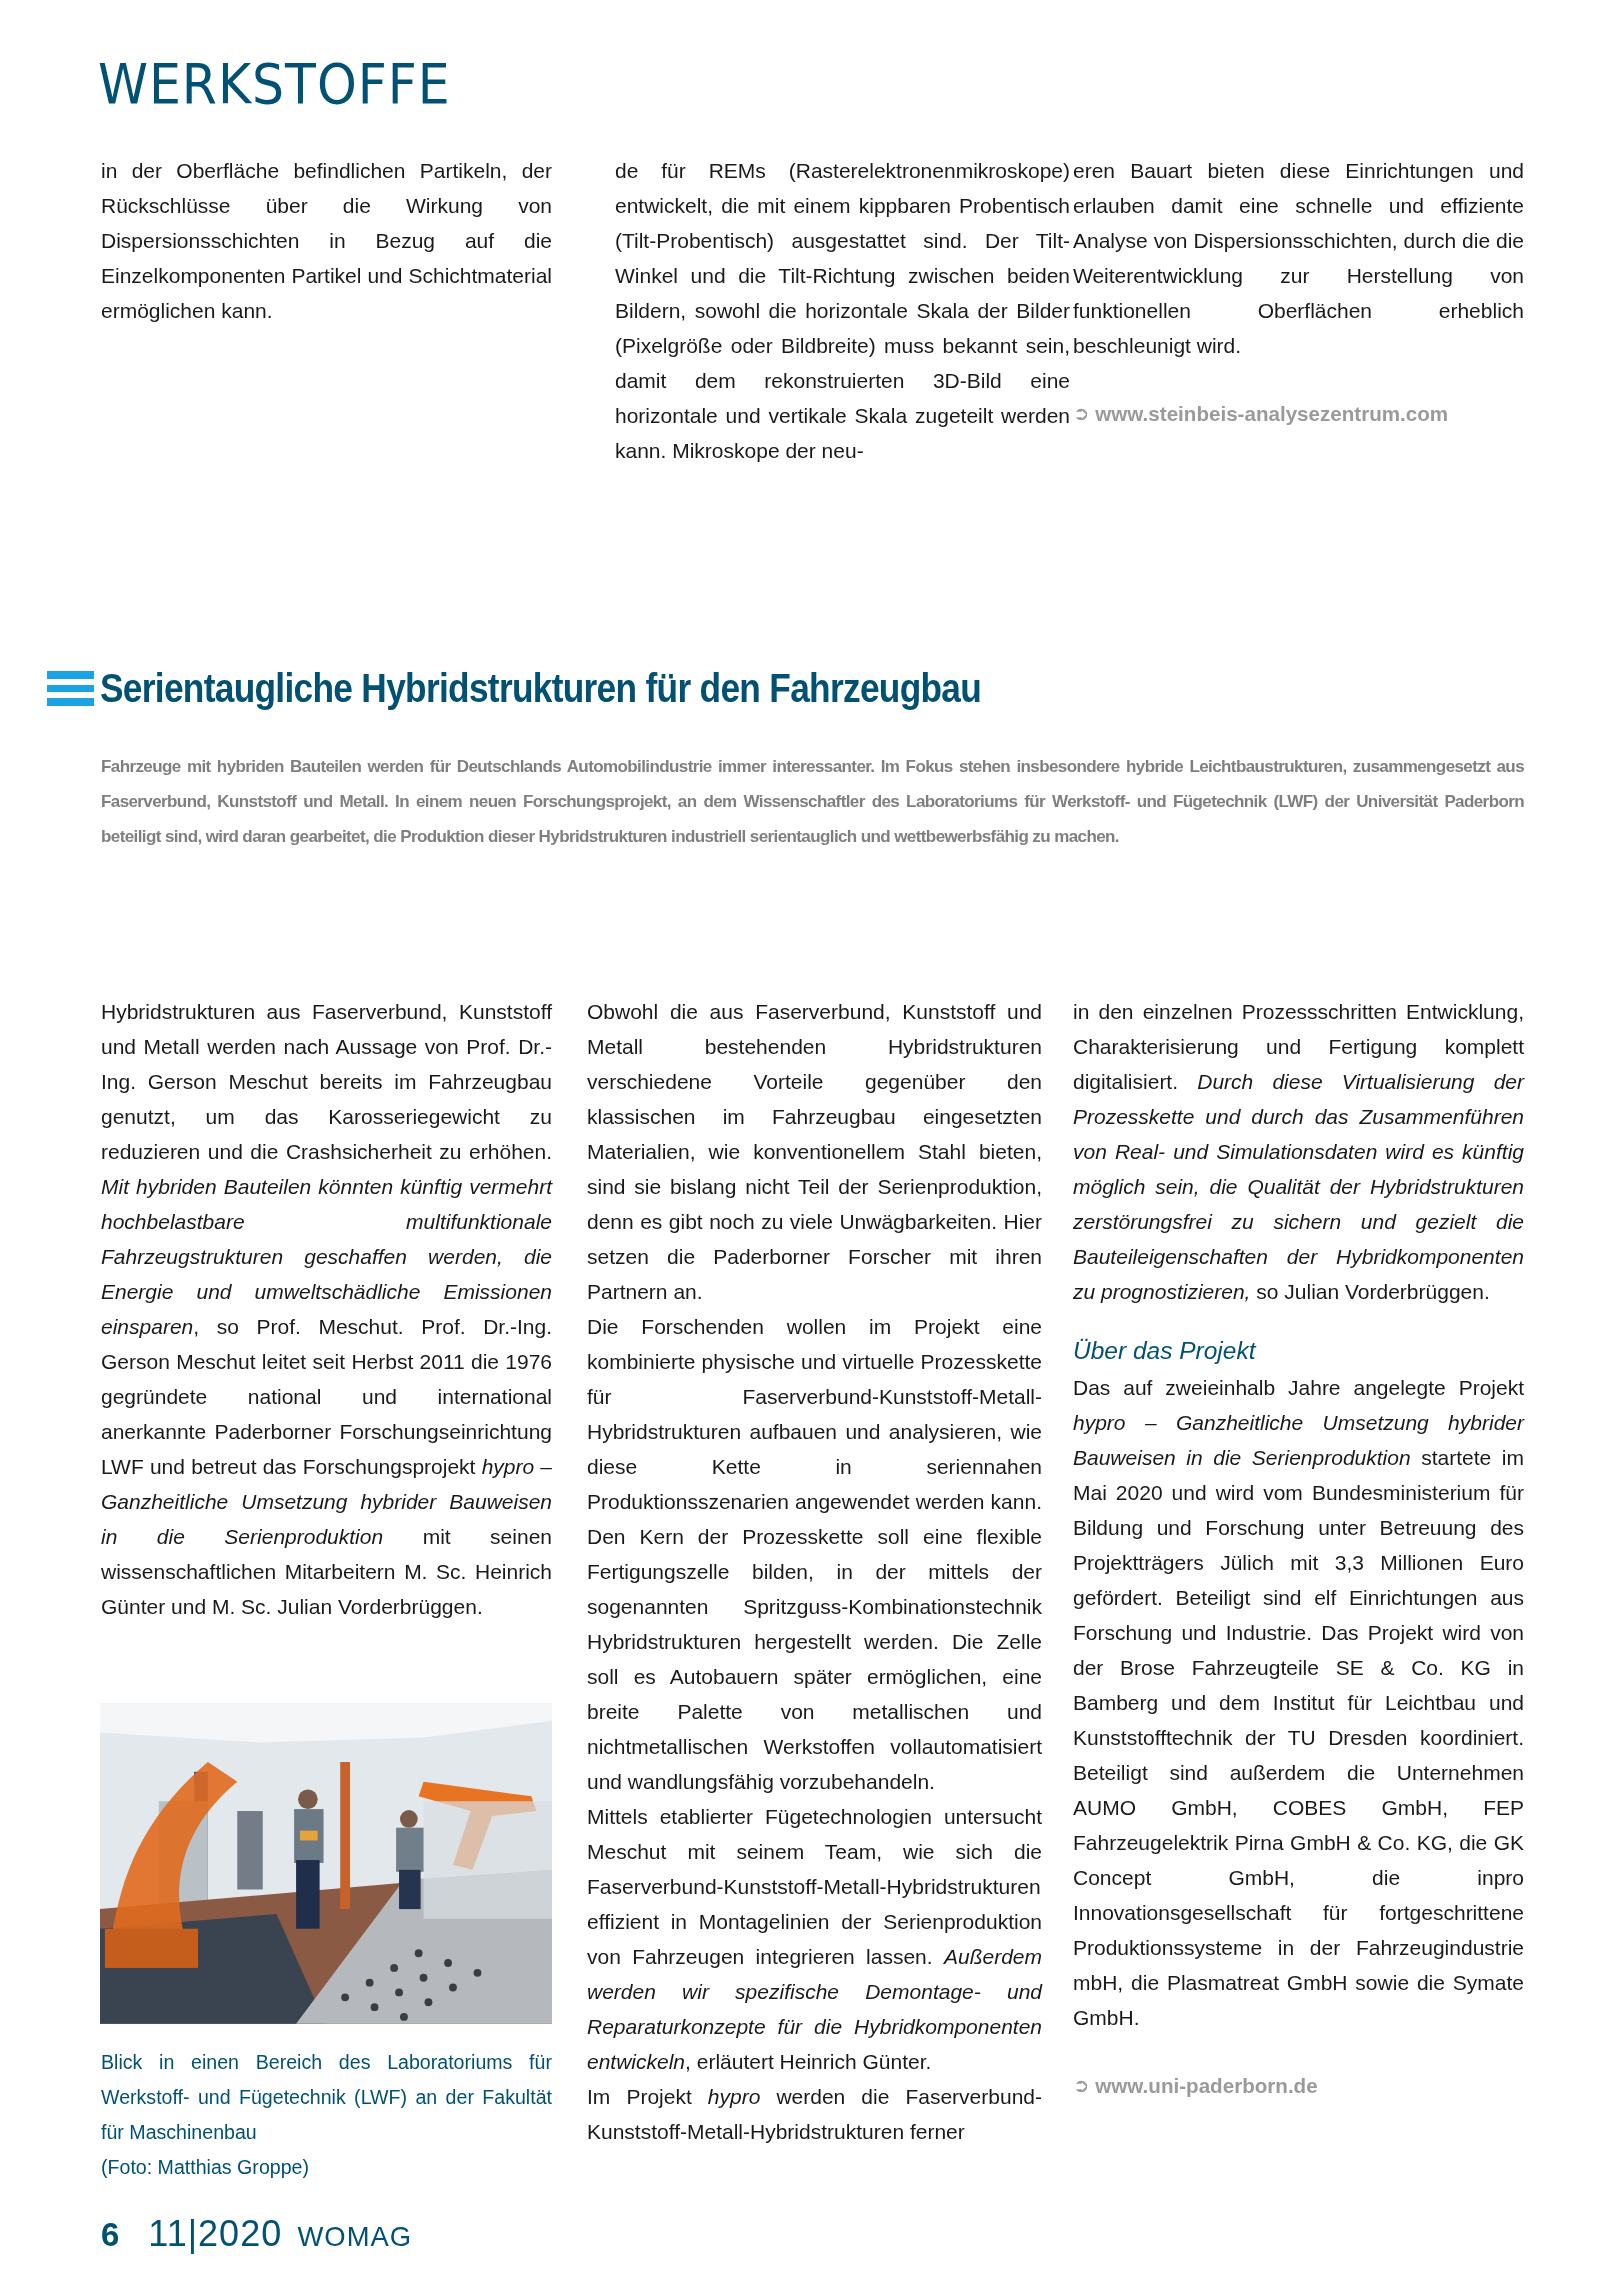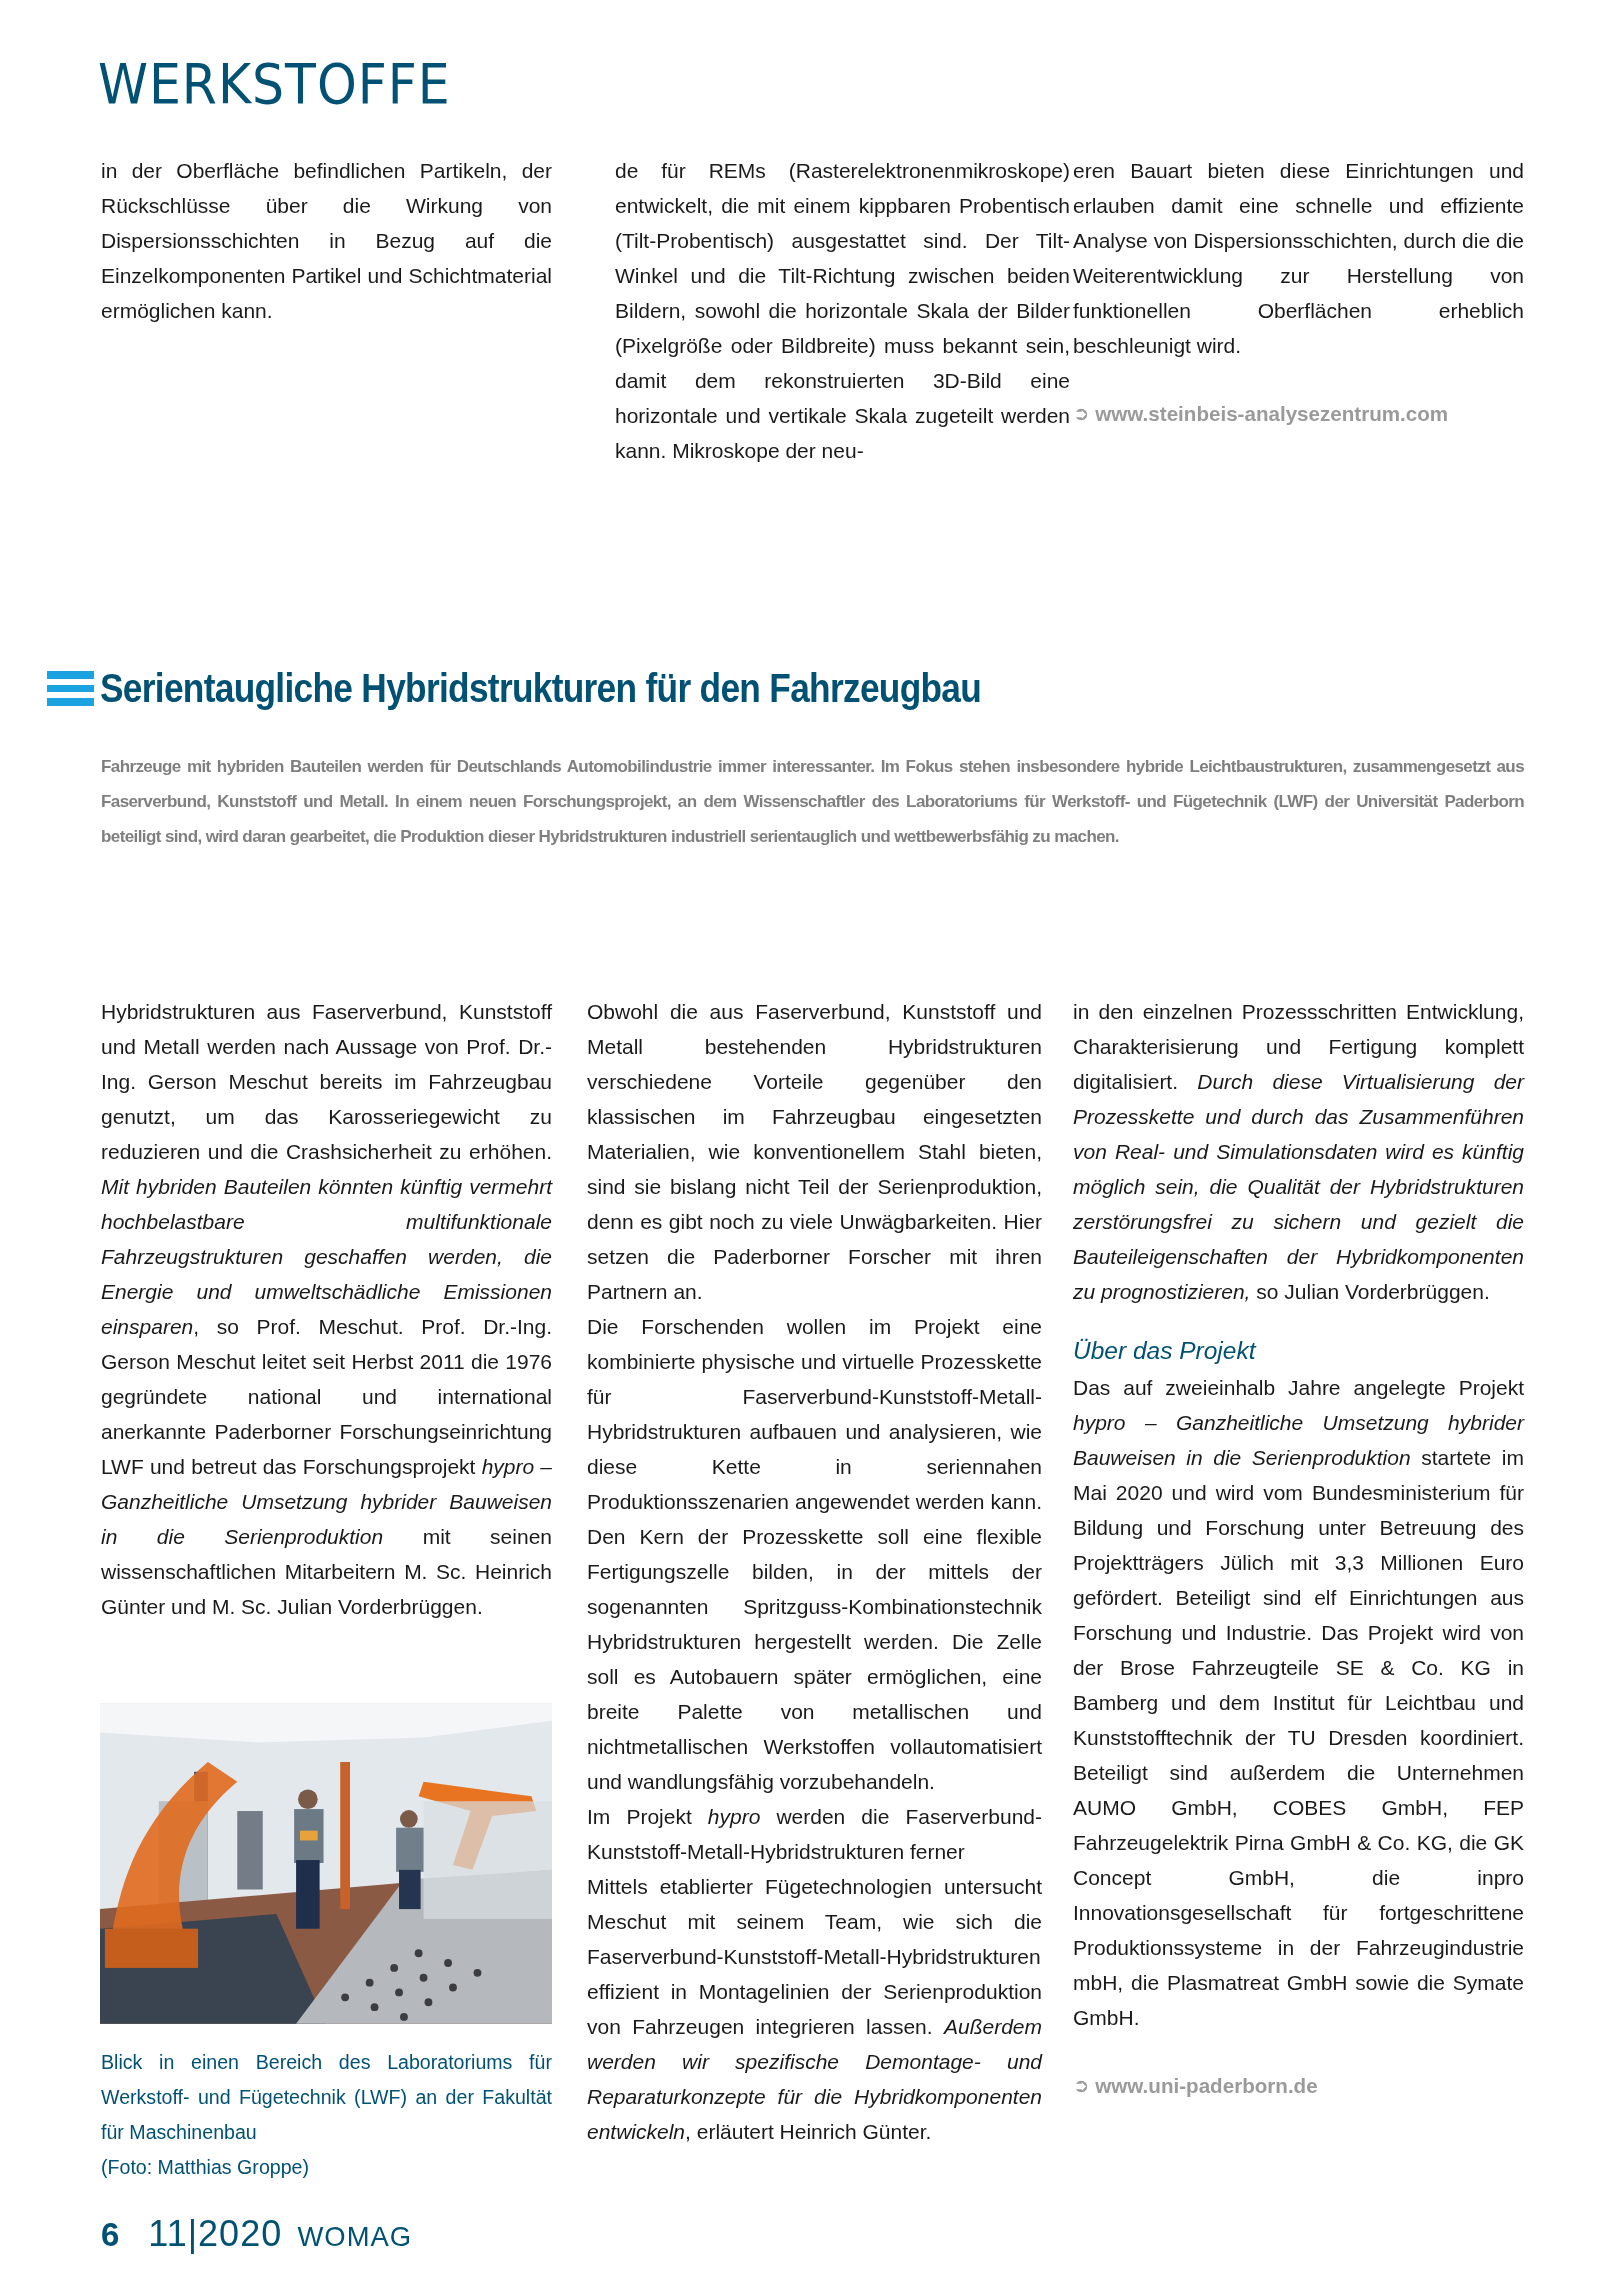--- a/index.html
+++ b/index.html
@@ -109,22 +109,22 @@
 </div>
 
 <div class="caption">
   <span>Blick in einen Bereich des Laboratoriums für Werkstoff- und Fügetechnik (LWF) an der Fakultät für Maschinenbau</span>
   <span class="credit">(Foto: Matthias Groppe)</span>
 </div>
 
 <div class="col b2">
   <p>Obwohl die aus Faserverbund, Kunststoff und Metall bestehenden Hybridstrukturen verschiedene Vorteile gegenüber den klassischen im Fahrzeugbau eingesetzten Materialien, wie konventionellem Stahl bieten, sind sie bislang nicht Teil der Serienproduktion, denn es gibt noch zu viele Unwägbarkeiten. Hier setzen die Paderborner Forscher mit ihren Partnern an.</p>
   <p>Die Forschenden wollen im Projekt eine kombinierte physische und virtuelle Prozesskette für Faserverbund-Kunststoff-Metall-Hybridstrukturen aufbauen und analysieren, wie diese Kette in seriennahen Produktionsszenarien angewendet werden kann. Den Kern der Prozesskette soll eine flexible Fertigungszelle bilden, in der mittels der sogenannten Spritzguss-Kombinationstechnik Hybridstrukturen hergestellt werden. Die Zelle soll es Autobauern später ermöglichen, eine breite Palette von metallischen und nichtmetallischen Werkstoffen vollautomatisiert und wandlungsfähig vorzubehandeln.</p>
+  <p><span>Mittels etablierter Fügetechnologien untersucht Meschut mit seinem Team, wie sich die Faserverbund-Kunststoff-Metall-Hybridstrukturen effizient in Montagelinien der Serienproduktion von Fahrzeugen integrieren lassen. </span><i>Außerdem werden wir spezifische Demontage- und Reparaturkonzepte für die Hybridkomponenten entwickeln</i><span>, erläutert Heinrich Günter.</span></p>
   <p><span>Im Projekt </span><i>hypro</i><span> werden die Faserverbund-Kunststoff-Metall-Hybridstrukturen ferner</span></p>
-  <p><span>Mittels etablierter Fügetechnologien untersucht Meschut mit seinem Team, wie sich die Faserverbund-Kunststoff-Metall-Hybridstrukturen effizient in Montagelinien der Serienproduktion von Fahrzeugen integrieren lassen. </span><i>Außerdem werden wir spezifische Demontage- und Reparaturkonzepte für die Hybridkomponenten entwickeln</i><span>, erläutert Heinrich Günter.</span></p>
 </div>
 
 <div class="col b3">
   <p><span>in den einzelnen Prozessschritten Entwicklung, Charakterisierung und Fertigung komplett digitalisiert. </span><i>Durch diese Virtualisierung der Prozesskette und durch das Zusammenführen von Real- und Simulationsdaten wird es künftig möglich sein, die Qualität der Hybridstrukturen zerstörungsfrei zu sichern und gezielt die Bauteileigenschaften der Hybridkomponenten zu prognostizieren,</i><span> so Julian Vorderbrüggen.</span></p>
   <p class="subhead">Über das Projekt</p>
   <p><span>Das auf zweieinhalb Jahre angelegte Projekt </span><i>hypro – Ganzheitliche Umsetzung hybrider Bauweisen in die Serienproduktion</i><span> startete im Mai 2020 und wird vom Bundesministerium für Bildung und Forschung unter Betreuung des Projektträgers Jülich mit 3,3 Millionen Euro gefördert. Beteiligt sind elf Einrichtungen aus Forschung und Industrie. Das Projekt wird von der Brose Fahrzeugteile SE &amp; Co. KG in Bamberg und dem Institut für Leichtbau und Kunststofftechnik der TU Dresden koordiniert. Beteiligt sind außerdem die Unternehmen AUMO GmbH, COBES GmbH, FEP Fahrzeugelektrik Pirna GmbH &amp; Co. KG, die GK Concept GmbH, die inpro Innovationsgesellschaft für fortgeschrittene Produktionssysteme in der Fahrzeugindustrie mbH, die Plasmatreat GmbH sowie die Symate GmbH.</span></p>
   <p class="weblink">
     <span class="arrow">➲</span>
     <span>www.uni-paderborn.de</span>
   </p>

